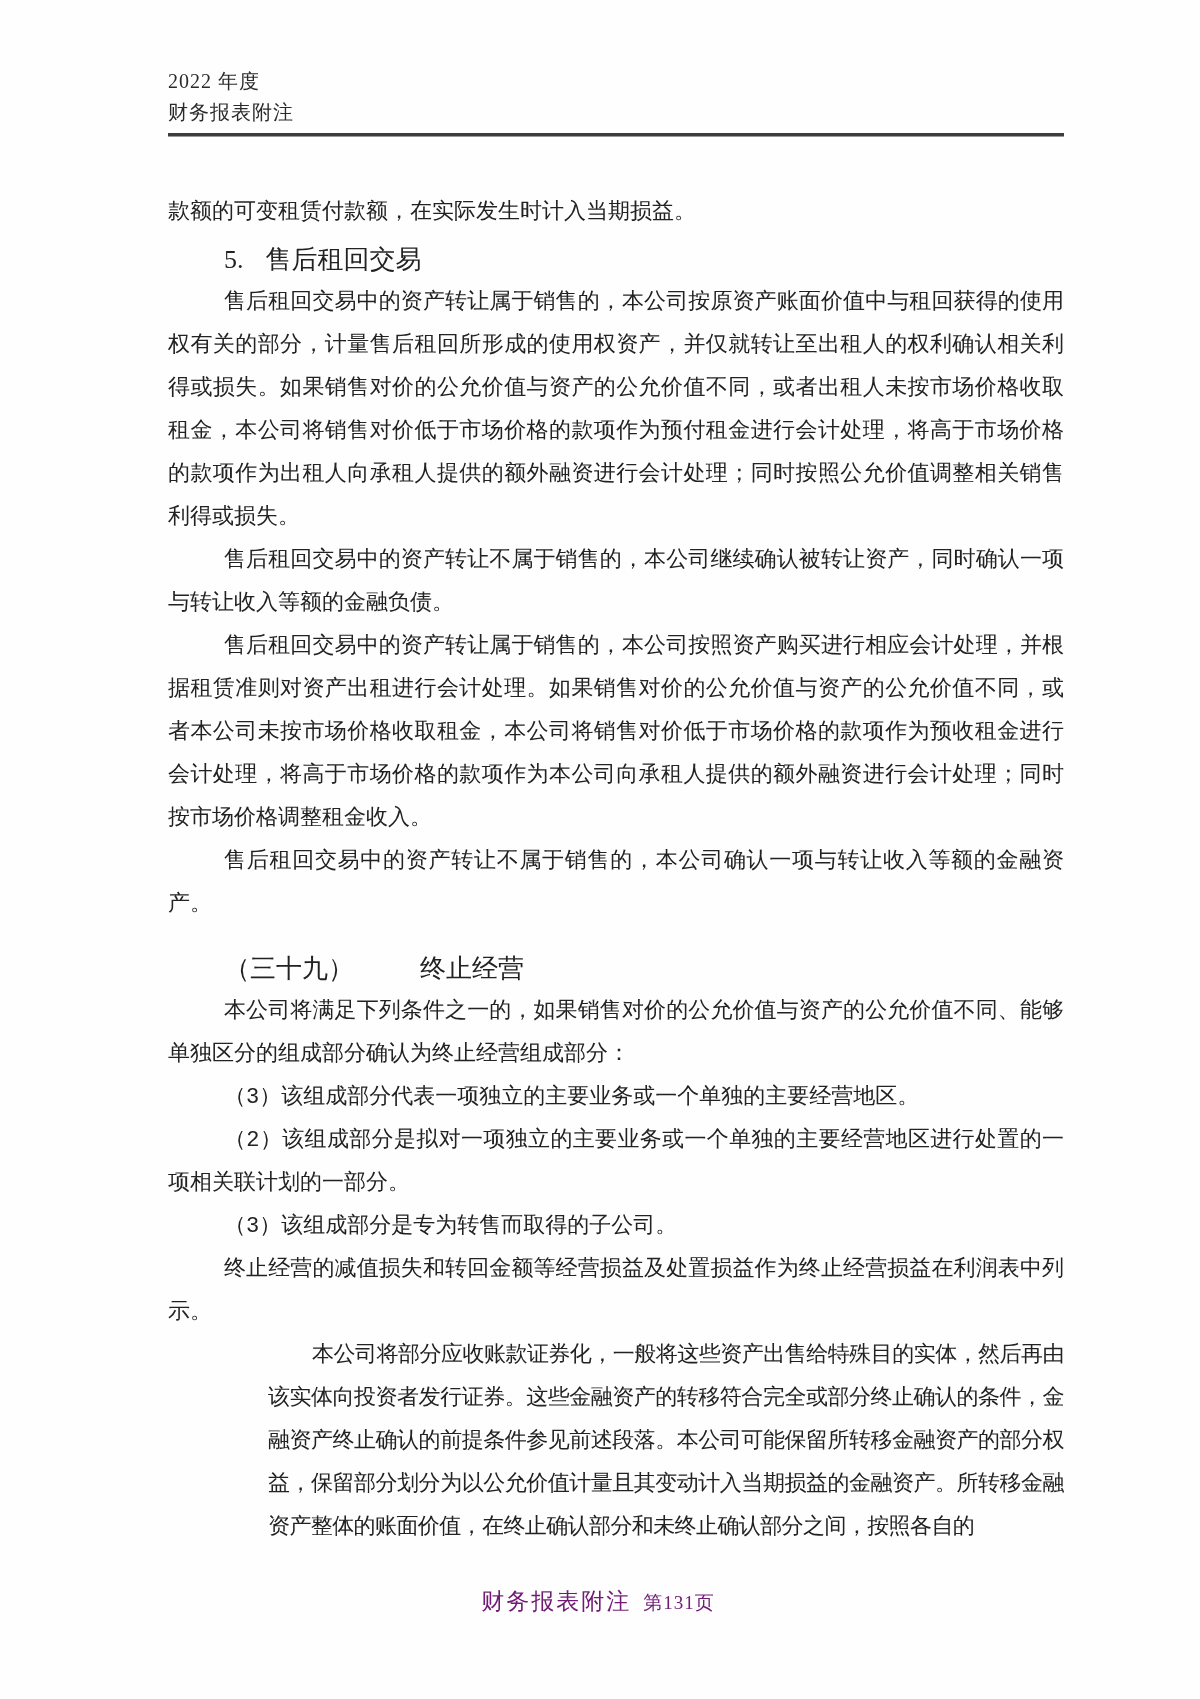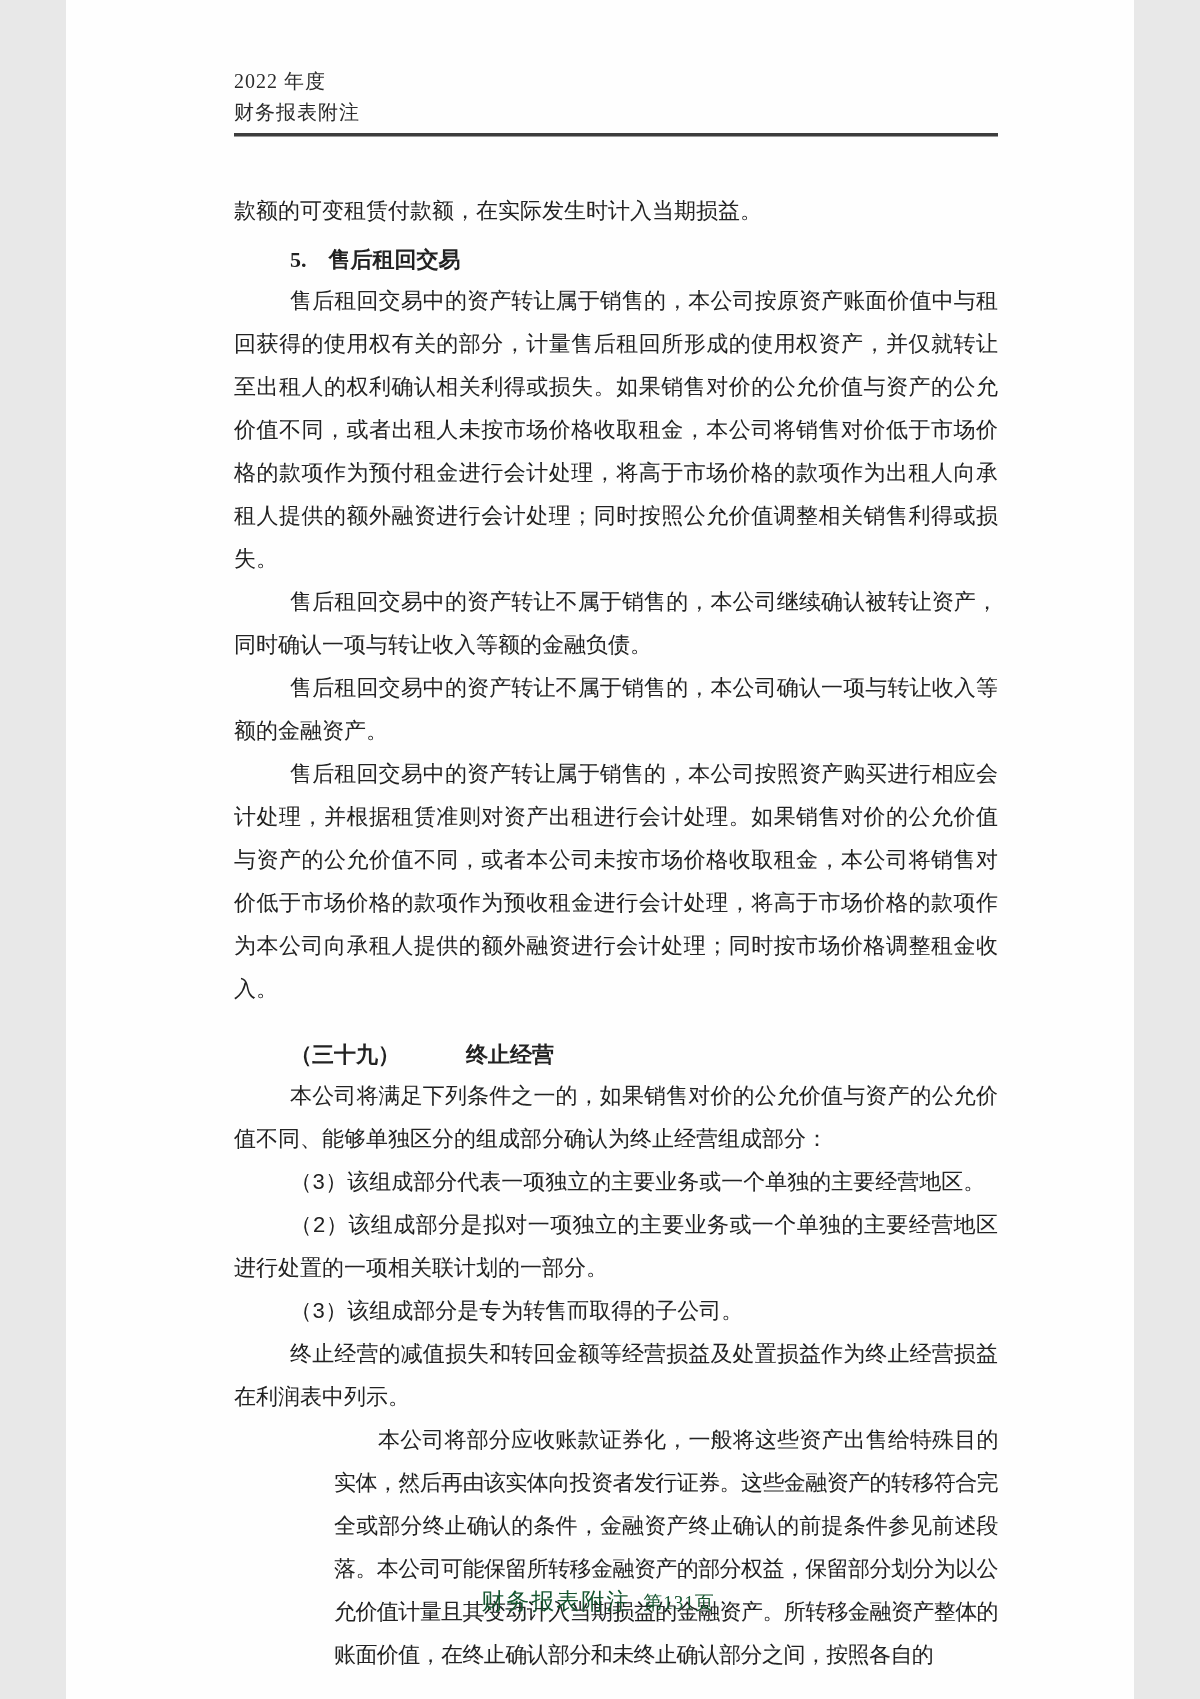--- a/index.html
+++ b/index.html
@@ -2,21 +2,21 @@
 <html><head>
 <meta charset="utf-8">
 <style>
   html, body {
     margin: 0;
     padding: 0;
     background: #e8e8e8;
   }
   .page {
     position: relative;
-    width: 1068px;
+    width: 1200px;
     height: 1699px;
     margin: 0 auto;
     background: #fefefe;
     font-family: "Liberation Serif", "DejaVu Serif", serif;
     color: #222222;
     overflow: hidden;
     box-sizing: border-box;
   }
   .inner {
     padding: 66px 136px 0 168px;
@@ -45,44 +45,44 @@
     margin: 0;
     font-family: Liberation Mono, monospace;
   }
   .para-indent {
     text-indent: 56px;
   }
   .carryover {
     text-indent: 0;
   }
   .heading {
-    font-weight: bold;
+    font-weight: normal;
     padding-left: 56px;
     margin: 0;
-    font-size: 22px;
+    font-size: 26px;
     line-height: 43px;
   }
   .h-sub   { margin-top: 4px; }
   .h-major { margin-top: 21px; }
   .num-gap-sm { display: inline-block; margin-right: 24px; }
   .num-gap-md { display: inline-block; margin-right: 22px; }
   .num-gap-lg { display: inline-block; margin-right: 66px; }
   .sec40-para {
     margin-left: 100px !important;
     text-indent: 44px;
     letter-spacing: -0.6px;
   }
   
   .footer {
     position: absolute;
     left: 0;
     right: 4px;
     bottom: 82px;
     text-align: center;
-    color: #14532d;
+    color: #701a75;
   }
   .footer .f-label {
     font-size: 23px;
     letter-spacing: 2px;
   }
   .footer .f-page {
     font-size: 19px;
     margin-left: 12px;
     letter-spacing: 1px;
   }
@@ -101,22 +101,22 @@
 
     <main class="doc-body">
 
       <p class="carryover">款额的可变租赁付款额，在实际发生时计入当期损益。</p>
 
       <h3 class="heading h-sub">
         <span class="num-gap-md">5.</span><span>售后租回交易</span>
       </h3>
       <p class="para-indent">售后租回交易中的资产转让属于销售的，本公司按原资产账面价值中与租回获得的使用权有关的部分，计量售后租回所形成的使用权资产，并仅就转让至出租人的权利确认相关利得或损失。如果销售对价的公允价值与资产的公允价值不同，或者出租人未按市场价格收取租金，本公司将销售对价低于市场价格的款项作为预付租金进行会计处理，将高于市场价格的款项作为出租人向承租人提供的额外融资进行会计处理；同时按照公允价值调整相关销售利得或损失。</p>
       <p class="para-indent">售后租回交易中的资产转让不属于销售的，本公司继续确认被转让资产，同时确认一项与转让收入等额的金融负债。</p>
+      <p class="para-indent">售后租回交易中的资产转让属于销售的，本公司按照资产购买进行相应会计处理，并根据租赁准则对资产出租进行会计处理。如果销售对价的公允价值与资产的公允价值不同，或者本公司未按市场价格收取租金，本公司将销售对价低于市场价格的款项作为预收租金进行会计处理，将高于市场价格的款项作为本公司向承租人提供的额外融资进行会计处理；同时按市场价格调整租金收入。</p>
       <p class="para-indent">售后租回交易中的资产转让不属于销售的，本公司确认一项与转让收入等额的金融资产。</p>
-      <p class="para-indent">售后租回交易中的资产转让属于销售的，本公司按照资产购买进行相应会计处理，并根据租赁准则对资产出租进行会计处理。如果销售对价的公允价值与资产的公允价值不同，或者本公司未按市场价格收取租金，本公司将销售对价低于市场价格的款项作为预收租金进行会计处理，将高于市场价格的款项作为本公司向承租人提供的额外融资进行会计处理；同时按市场价格调整租金收入。</p>
 
       <h3 class="heading h-major">
         <span class="num-gap-lg">（三十九）</span><span>终止经营</span>
       </h3>
       <p class="para-indent">本公司将满足下列条件之一的，如果销售对价的公允价值与资产的公允价值不同、能够单独区分的组成部分确认为终止经营组成部分：</p>
       <p class="para-indent">（3）该组成部分代表一项独立的主要业务或一个单独的主要经营地区。</p>
       <p class="para-indent">（2）该组成部分是拟对一项独立的主要业务或一个单独的主要经营地区进行处置的一项相关联计划的一部分。</p>
       <p class="para-indent">（3）该组成部分是专为转售而取得的子公司。</p>
       <p class="para-indent">终止经营的减值损失和转回金额等经营损益及处置损益作为终止经营损益在利润表中列示。</p>
 

